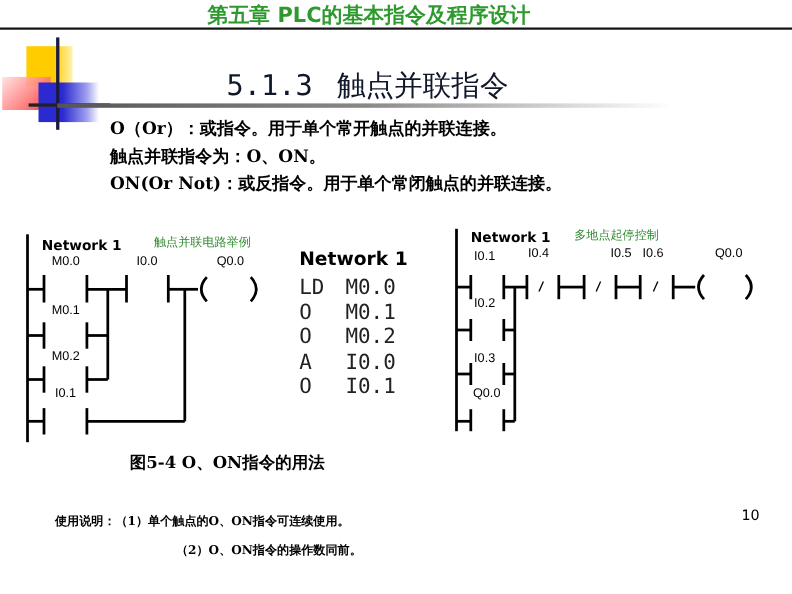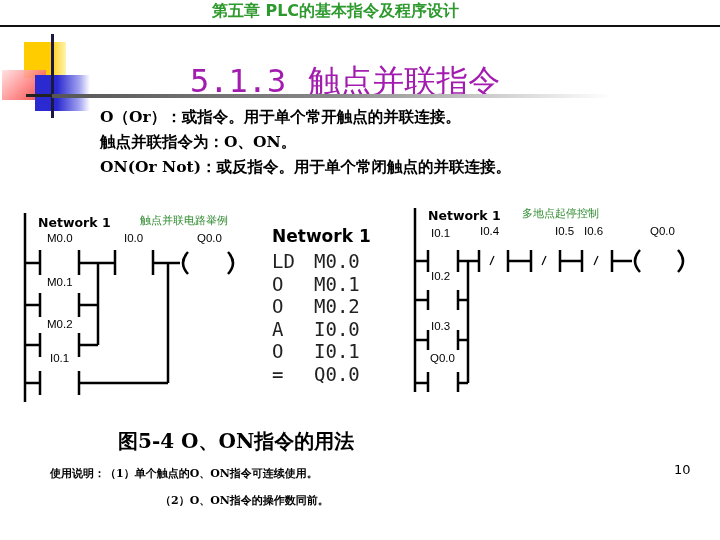--- a/index.html
+++ b/index.html
@@ -1,45 +1,45 @@
 <!DOCTYPE html>
 <html><head>
 <meta charset="utf-8">
 <style>
   html, body { margin:0; padding:0; }
   body { width:720px; height:540px; background:#ffffff; position:relative; overflow:hidden;
          font-family:"DejaVu Sans", sans-serif; color:#000; }
   .chapter-title { position:absolute; top:1px; left:0; width:671px; text-align:center;
-         font-size:16px; font-weight:bold; color:#2e9a2e; letter-spacing:0px; }
+         font-size:19px; font-weight:bold; color:#2e9a2e; letter-spacing:0px; }
   .header-rule { position:absolute; top:25px; left:0; width:720px; height:2px; background:#111; }
   .deco { position:absolute; left:0; top:30px; width:100px; height:90px; }
   .deco .yellow { position:absolute; left:24px; top:12px; width:42px; height:36px;
          background:linear-gradient(to right,#ffcc00 60%,#fff3b0 100%); }
   .deco .red { position:absolute; left:2px; top:40px; width:44px; height:30px;
          background:linear-gradient(135deg,#ffe0e0 0%,#ff8080 55%,#e83030 100%); opacity:.9; }
   .deco .blue { position:absolute; left:35px; top:45px; width:55px; height:36px;
          background:linear-gradient(to right,#2a2ad0 40%,#a0a0f0 80%,#ffffff 100%); }
   .deco .vline { position:absolute; left:51px; top:4px; width:3px; height:84px; background:#1a1a40; }
   .deco .hline { position:absolute; left:26px; top:64px; width:74px; height:3px; background:#222; }
   .title-rule { position:absolute; left:52px; top:94px; width:560px; height:4px;
          background:linear-gradient(to right,#555 0%,#888 50%,#ddd 85%,#fff 100%); }
-  .section-title { position:absolute; left:190px; top:60px; font-size:32px; color:#a21caf;
+  .section-title { position:absolute; left:206px; top:60px; font-size:26px; color:#0f172a;
          font-family:"DejaVu Serif", serif; }
   .section-title .num { font-family:"DejaVu Sans Mono", monospace; margin-right:22px; }
   .body-lines { position:absolute; left:100px; top:104px; font-size:15.5px; line-height:25px;
          font-family:"DejaVu Serif", serif; font-weight:bold; }
   .ladder { position:absolute; }
   .lbl { position:absolute; font-size:11.5px; font-family:"Liberation Sans", sans-serif; }
   .net { position:absolute; font-size:12.5px; font-weight:bold; font-family:"DejaVu Sans", sans-serif; }
   .note { position:absolute; font-size:11px; color:#2e8a2e; }
   .stl { position:absolute; left:272px; top:226px; }
   .stl .net-title { font-size:17px; font-weight:bold; font-family:"DejaVu Sans", sans-serif; margin-bottom:4px; }
   .stl .row { font-family:"DejaVu Sans Mono", monospace; font-size:19px; line-height:22.5px; color:#222; white-space:pre; }
   .stl .op { display:inline-block; width:42px; }
-  .caption { position:absolute; left:118px; top:428px; font-size:20px; font-weight:bold;
+  .caption { position:absolute; left:118px; top:411px; font-size:15px; font-weight:bold;
          font-family:"DejaVu Serif", serif; }
   .usage { position:absolute; left:50px; top:460px; font-size:11px; font-weight:bold;
          font-family:"DejaVu Serif", serif; line-height:27px; }
   .usage .l2 { padding-left:110px; }
   .page-num { position:absolute; left:674px; top:462px; font-size:13px; font-family:"DejaVu Sans", sans-serif; }
 </style>
 </head>
 <body>
 
 <div class="chapter-title">第五章  PLC的基本指令及程序设计</div>
@@ -107,21 +107,20 @@
   </svg>
 </div>
 
 <div class="stl">
   <div class="net-title">Network 1</div>
   <div class="row"><span class="op">LD</span><span>M0.0</span></div>
   <div class="row"><span class="op">O</span><span>M0.1</span></div>
   <div class="row"><span class="op">O</span><span>M0.2</span></div>
   <div class="row"><span class="op">A</span><span>I0.0</span></div>
   <div class="row"><span class="op">O</span><span>I0.1</span></div>
-  <div class="row"><span class="op">=</span><span>Q0.0</span></div>
 </div>
 
 <div class="ladder" style="left:0;top:0;width:720px;height:410px;">
   <div class="net" style="left:428px;top:208px;">Network 1</div>
   <div class="note" style="left:522px;top:206px;">多地点起停控制</div>
   <div class="lbl" style="left:431px;top:227px;">I0.1</div>
   <div class="lbl" style="left:480px;top:225px;">I0.4</div>
   <div class="lbl" style="left:533px;top:225px;margin-left:22px;">I0.5</div>
   <div class="lbl" style="left:584px;top:225px;">I0.6</div>
   <div class="lbl" style="left:650px;top:225px;">Q0.0</div>

